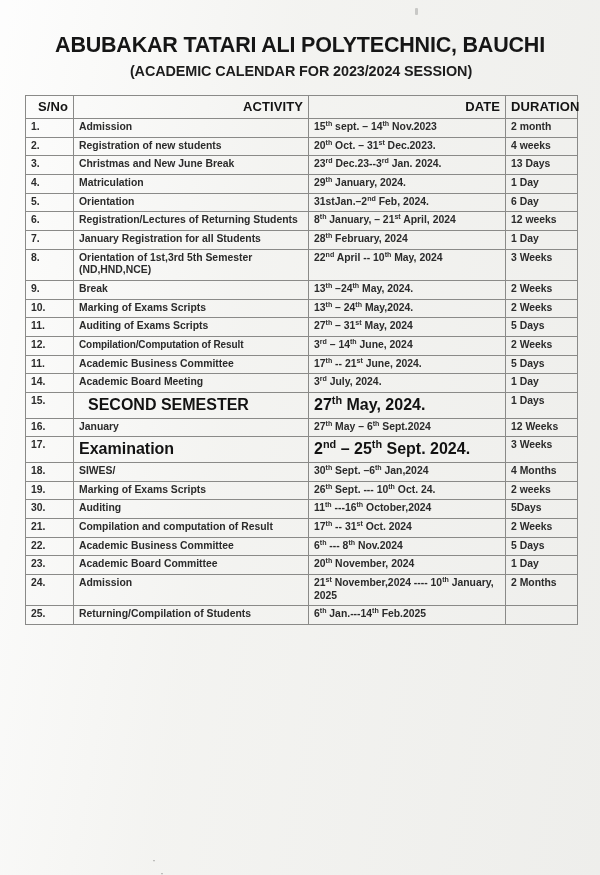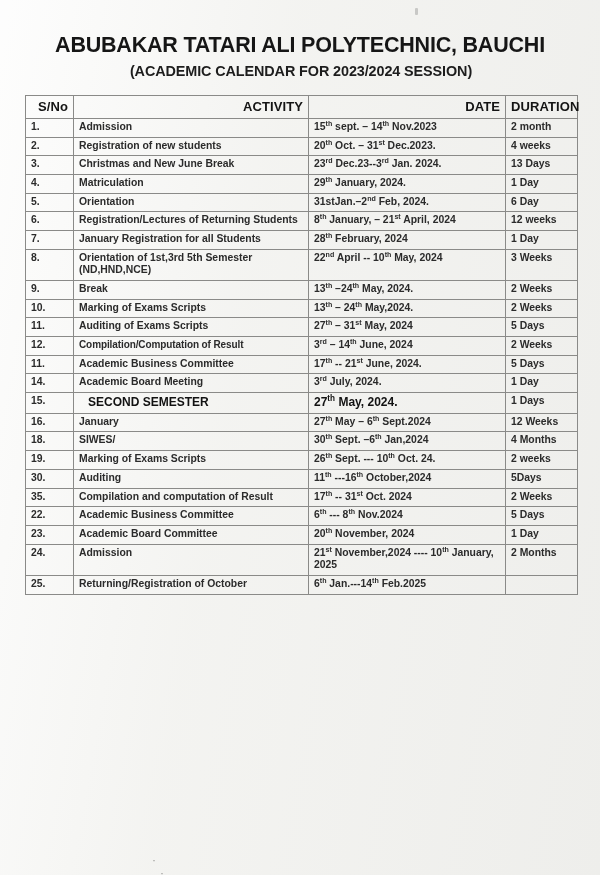--- a/index.html
+++ b/index.html
@@ -92,21 +92,21 @@
     color: #1a1a1a;
     padding-left: 6px;
   }
   td.act { padding-left: 8px; }
   td.date { padding-left: 6px; }
   td.dur  { padding-left: 5px; font-weight: 600; }
 
   td.act.bold, td.date.bold, td.dur.bold {
     font-weight: 700;
     color: #121212;
-    font-size: 12px;
+    font-size: 16px;
   }
   td.act.small { font-size: 10px; letter-spacing: -0.1px; }
   td.act.justify { text-align: justify; text-align-last: left; }
   td.act.indent { padding-left: 14px; }
   td.tall { padding-bottom: 11px; margin-top: 8px; }
 
   sup {
     font-size: 0.68em;
     vertical-align: super;
     line-height: 0;
@@ -247,39 +247,45 @@
           <td class="date bold">27<sup>th</sup> May, 2024.</td>
           <td class="dur">1 Days</td>
         </tr>
         <tr>
           <td class="sno">16.</td>
           <td class="act">January</td>
           <td class="date">27<sup>th</sup> May – 6<sup>th</sup> Sept.2024</td>
           <td class="dur">12 Weeks</td>
         </tr>
         <tr>
+          <td class="sno">17.</td>
+          <td class="act bold">Examination</td>
+          <td class="date bold">2<sup>nd</sup> – 25<sup>th</sup> Sept. 2024.</td>
+          <td class="dur">3 Weeks</td>
+        </tr>
+        <tr>
           <td class="sno">18.</td>
           <td class="act">SIWES/</td>
           <td class="date">30<sup>th</sup> Sept. –6<sup>th</sup> Jan,2024</td>
           <td class="dur">4 Months</td>
         </tr>
         <tr>
           <td class="sno">19.</td>
           <td class="act">Marking of Exams Scripts</td>
           <td class="date">26<sup>th</sup> Sept. --- 10<sup>th</sup> Oct. 24.</td>
           <td class="dur">2 weeks</td>
         </tr>
         <tr>
           <td class="sno">30.</td>
           <td class="act">Auditing</td>
           <td class="date">11<sup>th</sup> ---16<sup>th</sup> October,2024</td>
           <td class="dur">5Days</td>
         </tr>
         <tr>
-          <td class="sno">35.</td>
+          <td class="sno">21.</td>
           <td class="act justify">Compilation  and  computation  of Result</td>
           <td class="date">17<sup>th</sup> -- 31<sup>st</sup> Oct. 2024</td>
           <td class="dur">2 Weeks</td>
         </tr>
         <tr>
           <td class="sno tall">22.</td>
           <td class="act tall">Academic Business Committee</td>
           <td class="date tall">6<sup>th</sup> --- 8<sup>th</sup> Nov.2024</td>
           <td class="dur tall">5 Days</td>
         </tr>
@@ -290,21 +296,21 @@
           <td class="dur">1 Day</td>
         </tr>
         <tr>
           <td class="sno">24.</td>
           <td class="act">Admission</td>
           <td class="date">21<sup>st</sup> November,2024 ---- 10<sup>th</sup> January, 2025</td>
           <td class="dur">2 Months</td>
         </tr>
         <tr>
           <td class="sno">25.</td>
-          <td class="act justify">Returning/Registration       of October</td>
+          <td class="act justify">Returning/Compilation       of Students</td>
           <td class="date">6<sup>th</sup> Jan.---14<sup>th</sup> Feb.2025</td>
           <td class="dur"></td>
         </tr>
       </tbody>
   </table>
 
   <div class="mark-top"></div>
   <div class="mark-a">·</div>
   <div class="mark-b">·</div>
 

